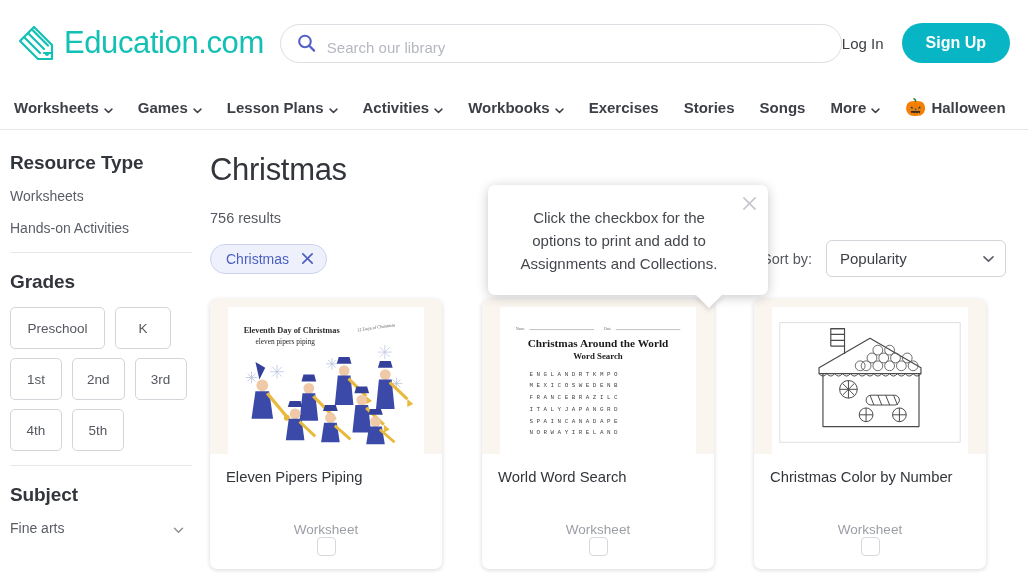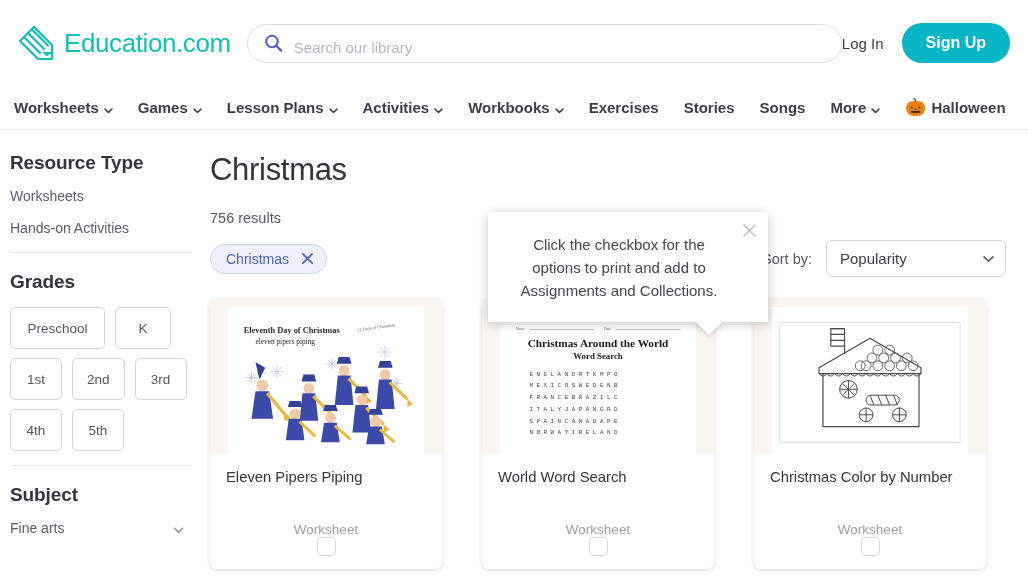--- a/index.html
+++ b/index.html
@@ -22,21 +22,21 @@
     padding: 0 16px 0 14px;
     background: #fff;
   }
   .logo-wrap {
     display: flex; align-items: center; gap: 6px;
     cursor: pointer;
     margin-right: 10px;
   }
   .logo-mark { width: 44px; height: 44px; display: block; }
   .logo-text {
-    font-size: 26px;
+    font-size: 31px;
     letter-spacing: -0.4px;
     color: #13c0b4;
     font-weight: 400;
   }
   .search-box {
     position: relative;
     width: 618px;
     height: 39px;
     border: 1px solid #dcdee3;
     border-radius: 22px;
@@ -269,25 +269,24 @@
     cursor: pointer;
   }
 
   
   .tooltip {
     position: absolute;
     left: 282px;
     top: 55px;
     width: 280px;
     background: #fff;
-    border-radius: 1px;
+    border-radius: 7px;
     box-shadow: 0 2px 12px rgba(0,0,0,0.22);
     padding: 22px 40px 20px 22px;
     z-index: 50;
-    margin-top: 27px;
   }
   .tooltip-text {
     font-size: 15px;
     line-height: 1.52;
     color: #44474d;
     text-align: center;
   }
   .tooltip-close {
     position: absolute;
     top: 11px; right: 11px;

